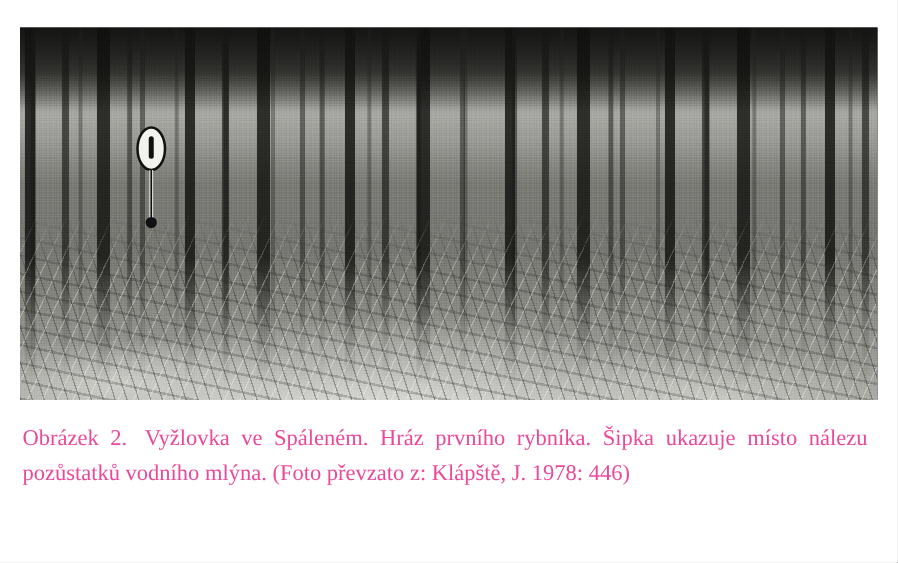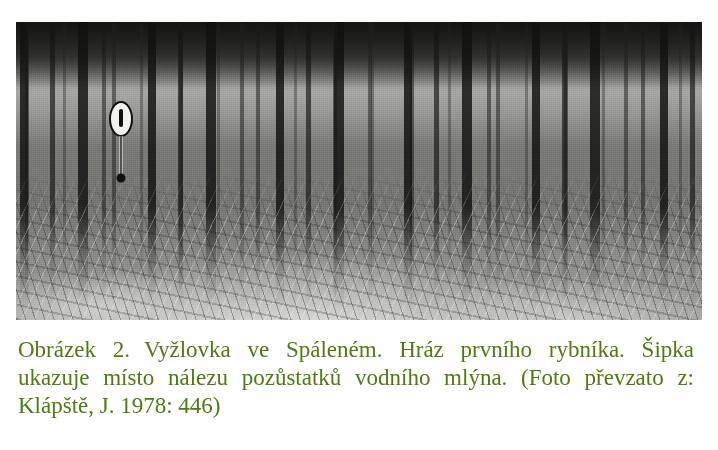--- a/index.html
+++ b/index.html
@@ -109,24 +109,24 @@
     top: 78px;
     width: 34px;
     height: 90px;
   }
   
   .caption {
     position: absolute;
     left: 18px;
     top: 336px;
     width: 676px;
-    font-size: 23px;
+    font-size: 18px;
     line-height: 28px;
     text-align: justify;
-    color: #4d7c0f;
+    color: #ec4899;
   }
   .caption .lead {
     white-space: nowrap;
   }
   .caption .gap {
     display: inline-block;
     width: 14px;
   }
 </style>
 </head>

